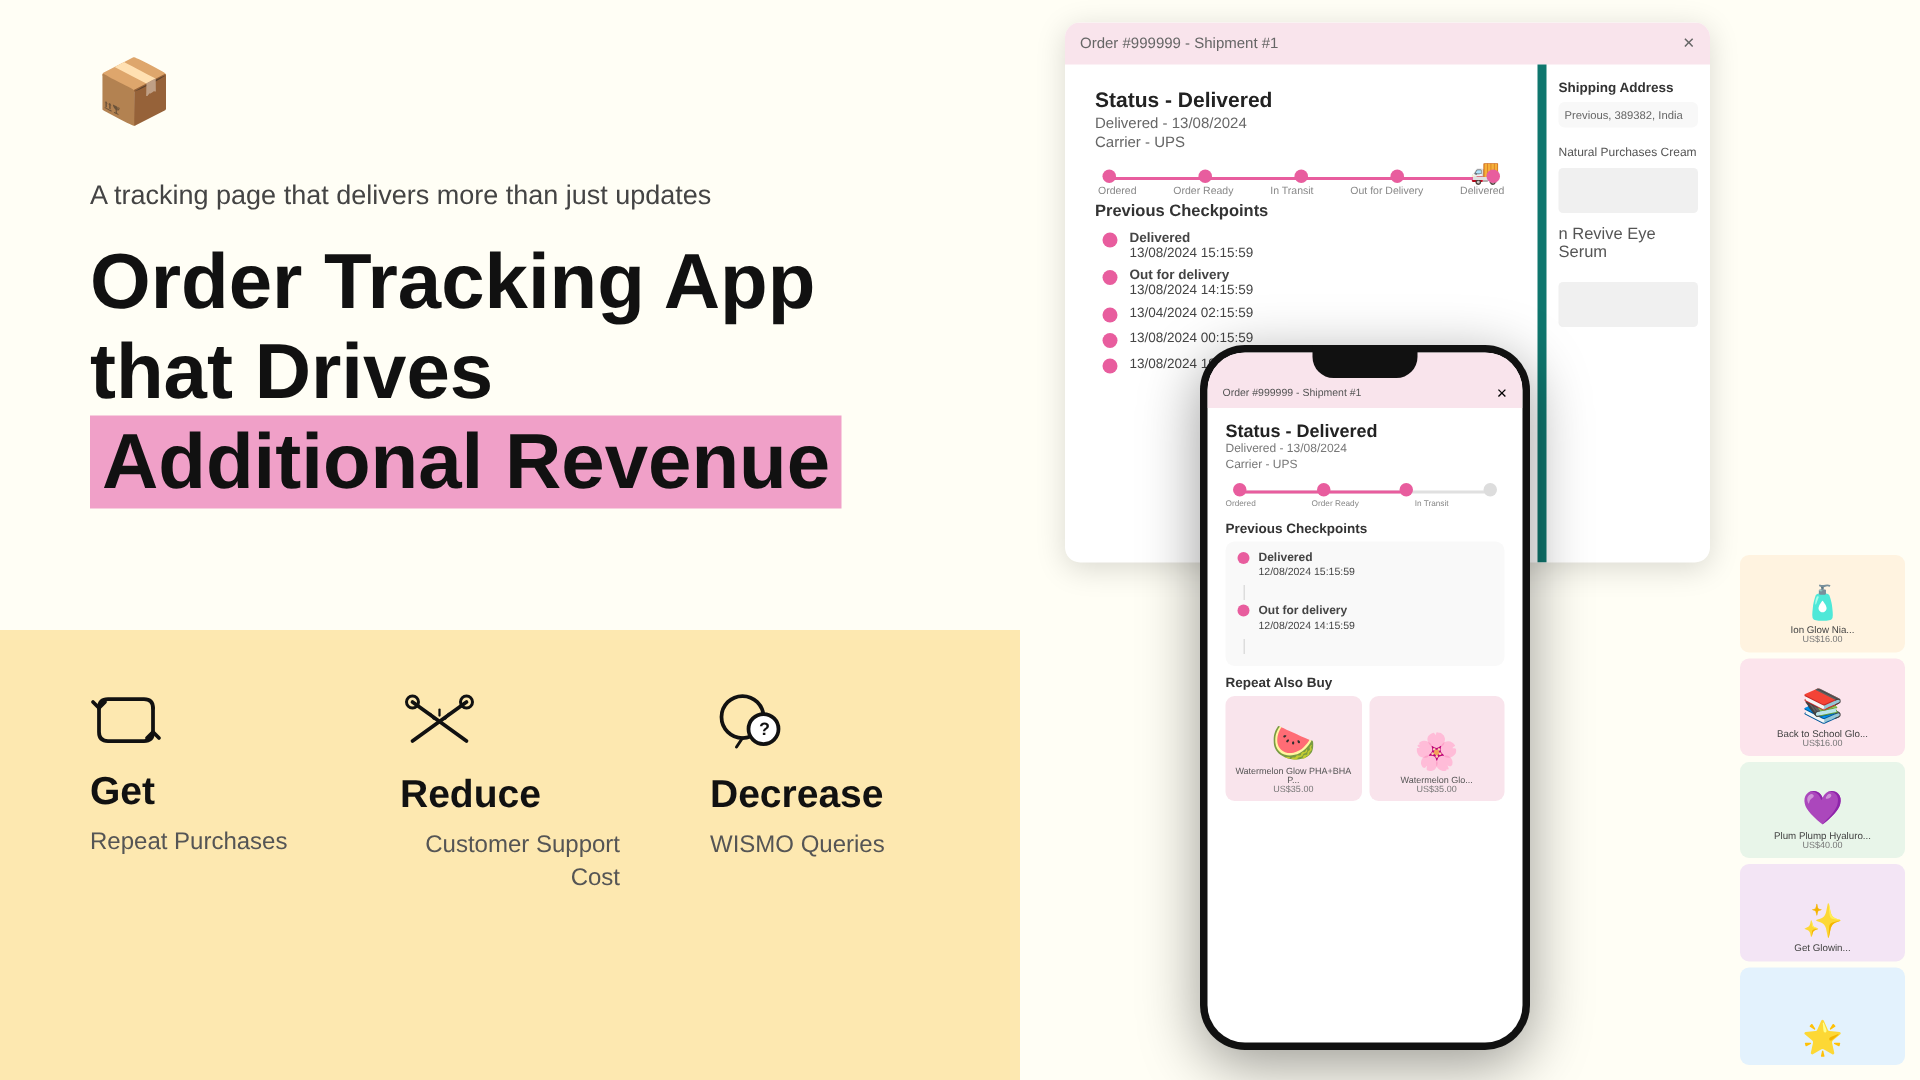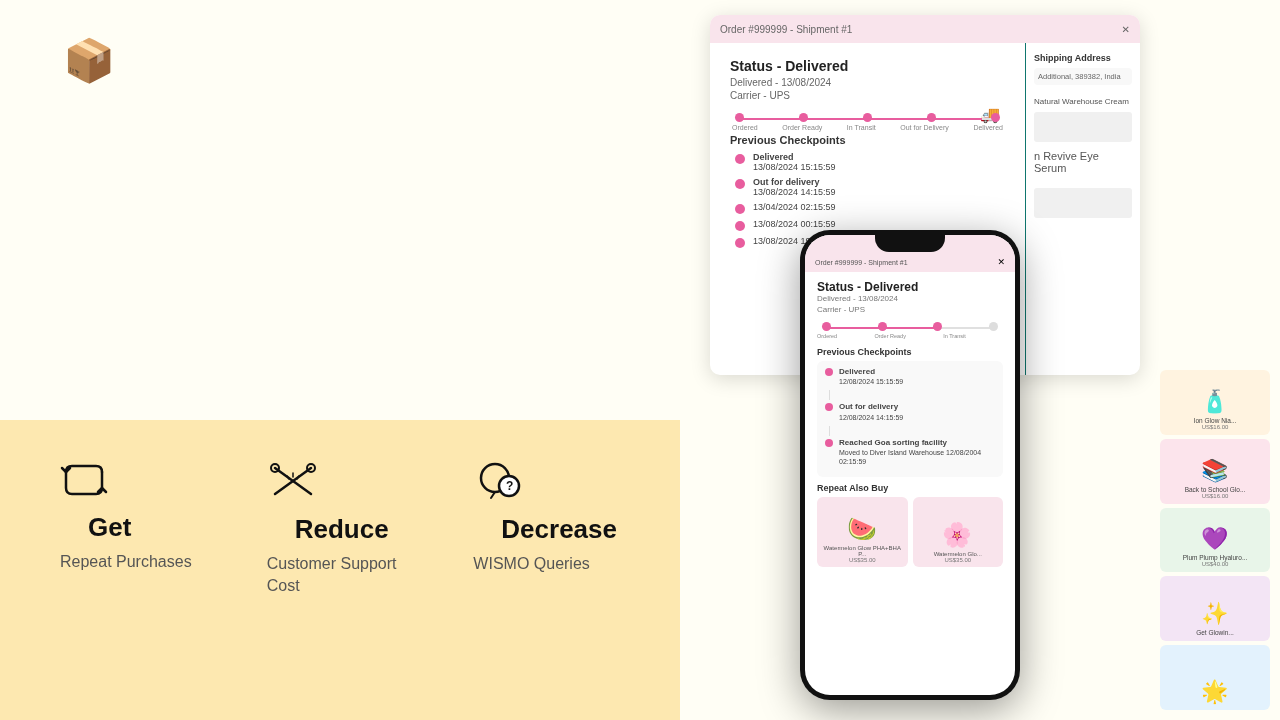--- a/index.html
+++ b/index.html
@@ -86,27 +86,27 @@
       margin-bottom: 4px;
       display: flex;
       align-items: center;
       justify-content: flex-start;
     }
 
     .feature-label {
       font-size: 26px;
       font-weight: 700;
       color: #111;
-      margin-left: 28px;
     }
 
     .feature-desc {
       font-size: 16px;
       color: #555;
       line-height: 1.4;
+      text-align: right;
     }
 
     
     .right-section {
       position: absolute;
       right: 0;
       top: 0;
       width: 600px;
       height: 720px;
       overflow: hidden;
@@ -338,21 +338,26 @@
   </style>
 </head>
 <body>
 
 <div class="left-section">
 
   <div class="logo-area">
     <div class="logo-icon">📦</div>
   </div>
 
-
+  <p class="tagline">A tracking page that delivers more than just updates</p>
+
+  <h1 class="headline">
+    <span>Order Tracking App that Drives</span><br>
+    <span class="headline-highlight">Additional Revenue</span>
+  </h1>
 </div>
 
 <div class="features-section">
 
   <div class="feature-item">
     <div class="feature-icon">
       <svg width="48" height="40" viewBox="0 0 48 40" fill="none">
         <path d="M6 12 Q6 6 12 6 L36 6 Q42 6 42 12" stroke="#111" stroke-width="2.5" fill="none" stroke-linecap="round"></path>
         <path d="M42 12 L42 28 Q42 34 36 34 L12 34 Q6 34 6 28 L6 12" stroke="#111" stroke-width="2.5" fill="none" stroke-linecap="round"></path>
         <polyline points="2,8 6,12 10,8" stroke="#111" stroke-width="2.5" fill="none" stroke-linecap="round" stroke-linejoin="round"></polyline>
@@ -447,24 +452,24 @@
         <div class="ds-checkpoint">
           <div class="ds-checkpoint-dot"></div>
           <div class="ds-checkpoint-text">13/08/2024  00:15:59</div>
         </div>
         <div class="ds-checkpoint">
           <div class="ds-checkpoint-dot"></div>
           <div class="ds-checkpoint-text">13/08/2024  19:15:59</div>
         </div>
       </div>
 
-      <div style="width:115px; border-left:1px solid #0f766e; padding: 10px 8px; overflow:hidden;">
+      <div style="width:115px; border-left:6px solid #0f766e; padding: 10px 8px; overflow:hidden;">
         <div style="font-size:9px;font-weight:600;color:#333;margin-bottom:5px;">Shipping Address</div>
-        <div style="background:#f8f8f8;border-radius:4px;padding:4px;font-size:7.5px;color:#666;margin-bottom:12px;">Additional, 389382, India</div>
-        <div style="font-size:8px;color:#555;margin-bottom:6px;">Natural Warehouse Cream</div>
+        <div style="background:#f8f8f8;border-radius:4px;padding:4px;font-size:7.5px;color:#666;margin-bottom:12px;">Previous, 389382, India</div>
+        <div style="font-size:8px;color:#555;margin-bottom:6px;">Natural Purchases Cream</div>
         <div style="height:30px;background:#f0f0f0;border-radius:3px;margin-bottom:8px;"></div>
         <div style="font-size:11px;color:#555;margin-bottom:14px;">n Revive Eye Serum</div>
         <div style="height:30px;background:#f0f0f0;border-radius:3px;"></div>
       </div>
     </div>
   </div>
 
   <div class="side-products">
     <div class="side-product-card">
       <div style="font-size:22px;">🧴</div>
@@ -533,28 +538,20 @@
           </div>
           <div style="width:1px;height:10px;background:#ddd;margin-left:4px;margin-bottom:2px;"></div>
           <div class="m-checkpoint">
             <div class="m-checkpoint-dot"></div>
             <div class="m-checkpoint-text">
               <div class="m-checkpoint-bold">Out for delivery</div>
               <div>12/08/2024  14:15:59</div>
             </div>
           </div>
           <div style="width:1px;height:10px;background:#ddd;margin-left:4px;margin-bottom:2px;"></div>
-          <div class="m-checkpoint">
-            <div class="m-checkpoint-dot"></div>
-            <div class="m-checkpoint-text">
-              <div class="m-checkpoint-bold">Reached Goa sorting facility</div>
-              <div>Moved to Diver Island Warehouse  12/08/2004</div>
-              <div>02:15:59</div>
-            </div>
-          </div>
         </div>
 
         <div class="m-people-title">Repeat Also Buy</div>
 
         <div class="m-products-row">
           <div class="m-product-card">
             <div style="font-size:24px;margin-bottom:2px;">🍉</div>
             <div style="font-size:6px;color:#555;text-align:center;">Watermelon Glow PHA+BHA P...</div>
             <div style="font-size:6px;color:#777;">US$35.00</div>
           </div>

